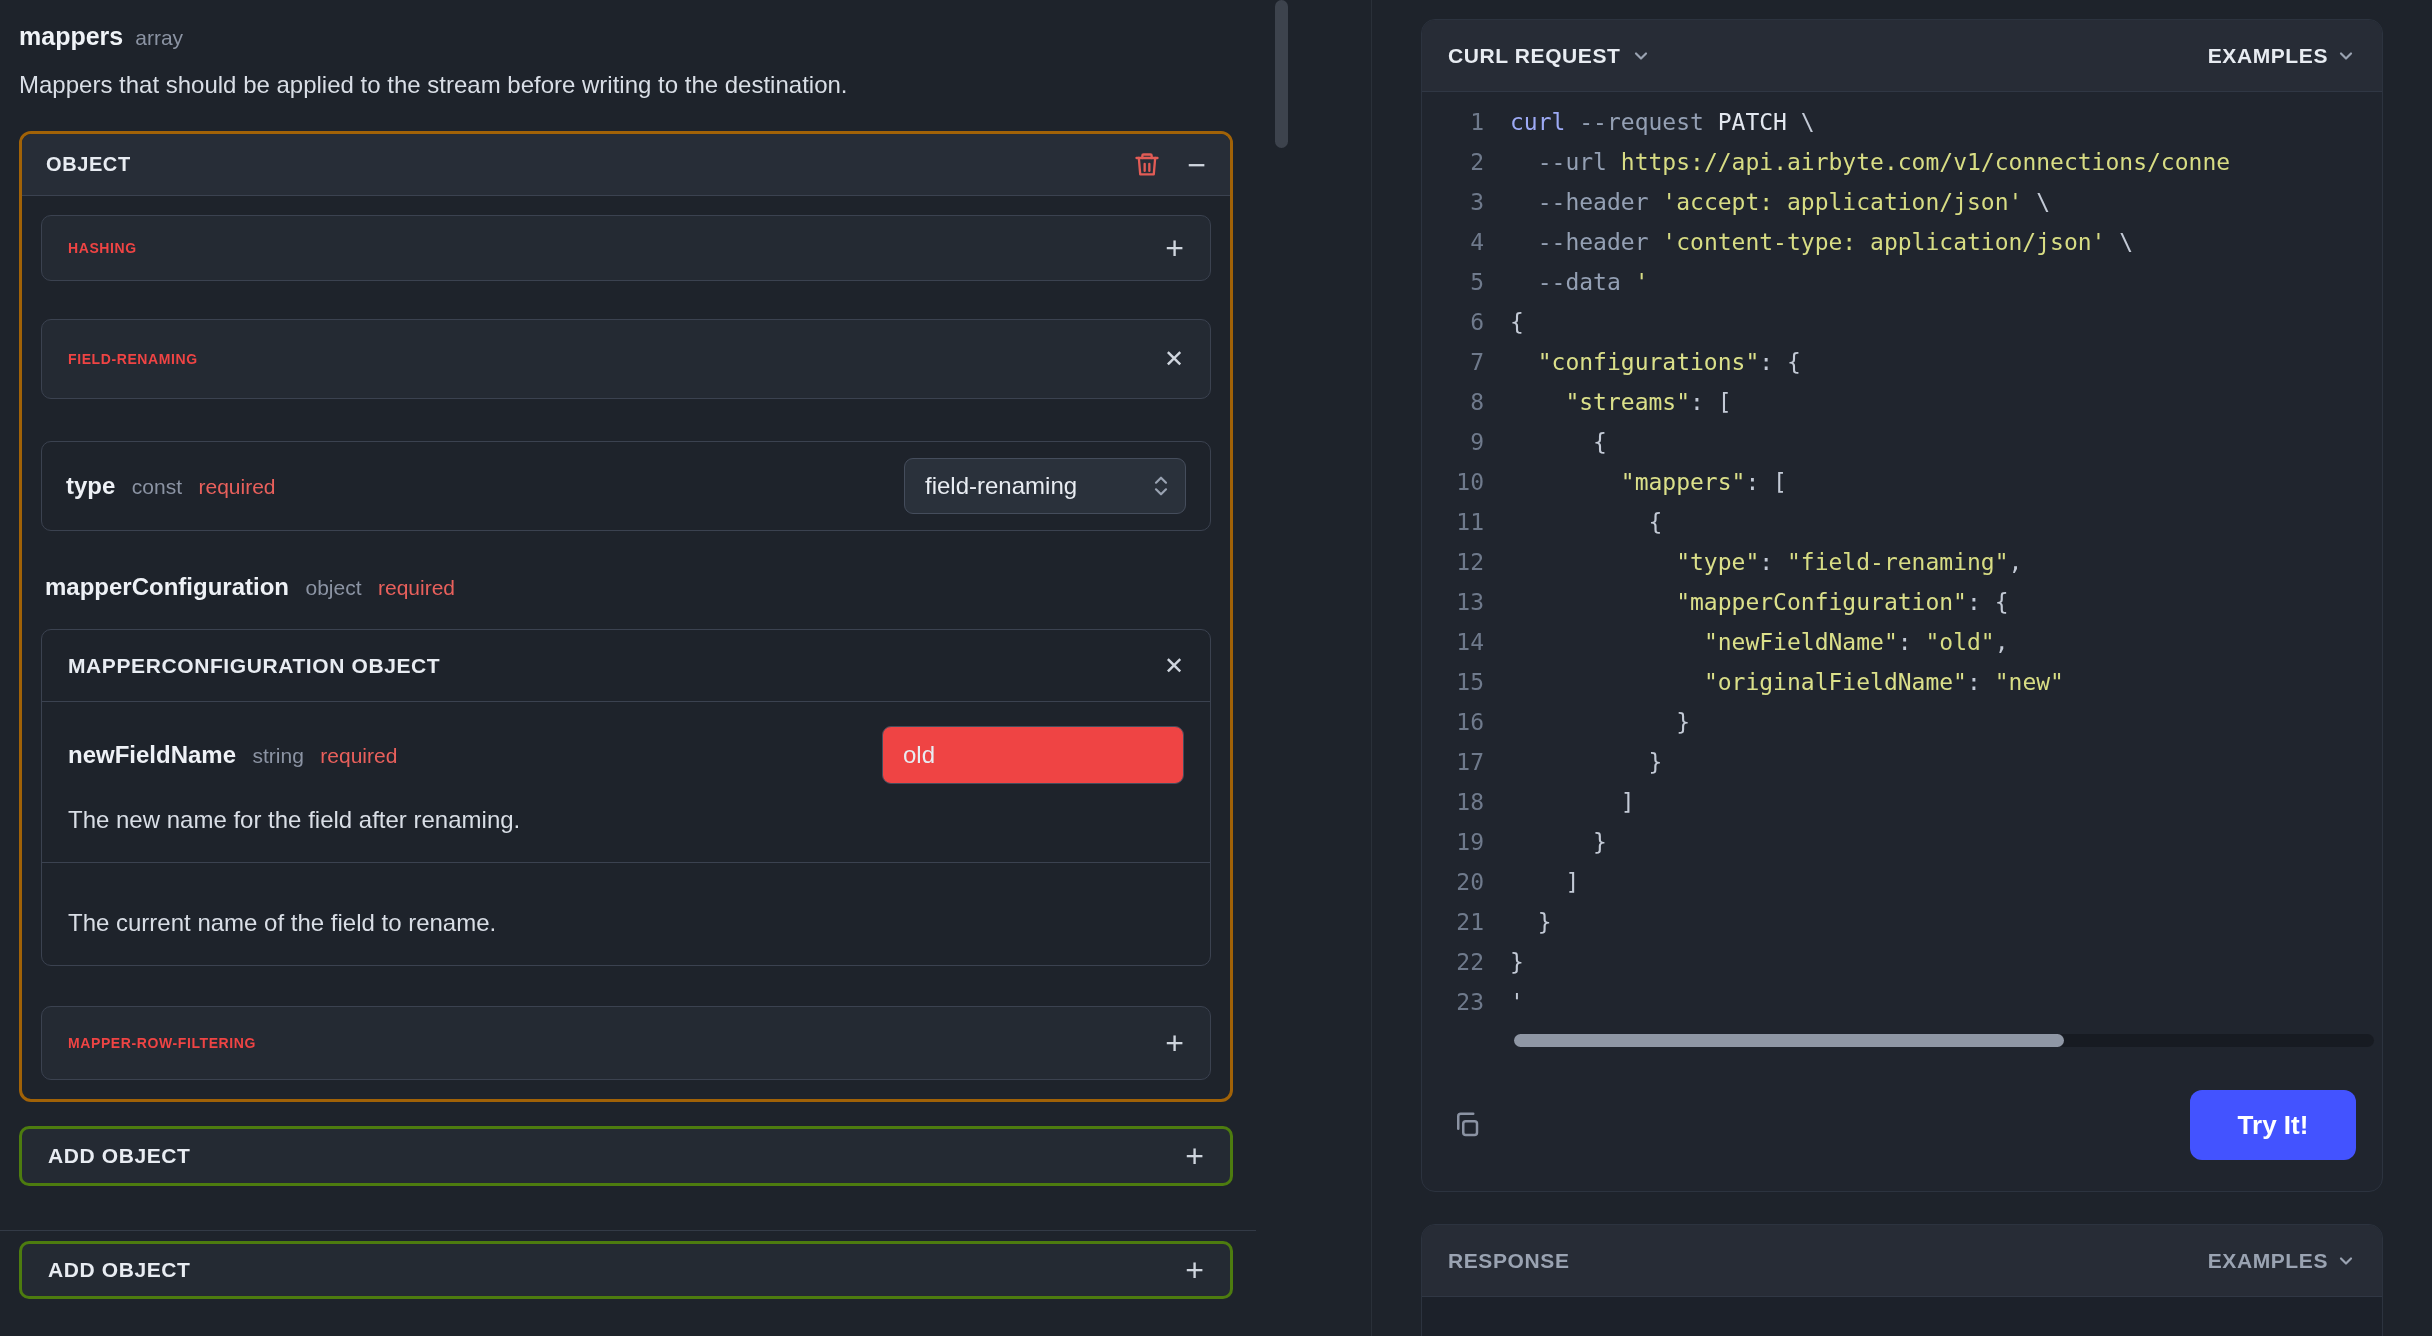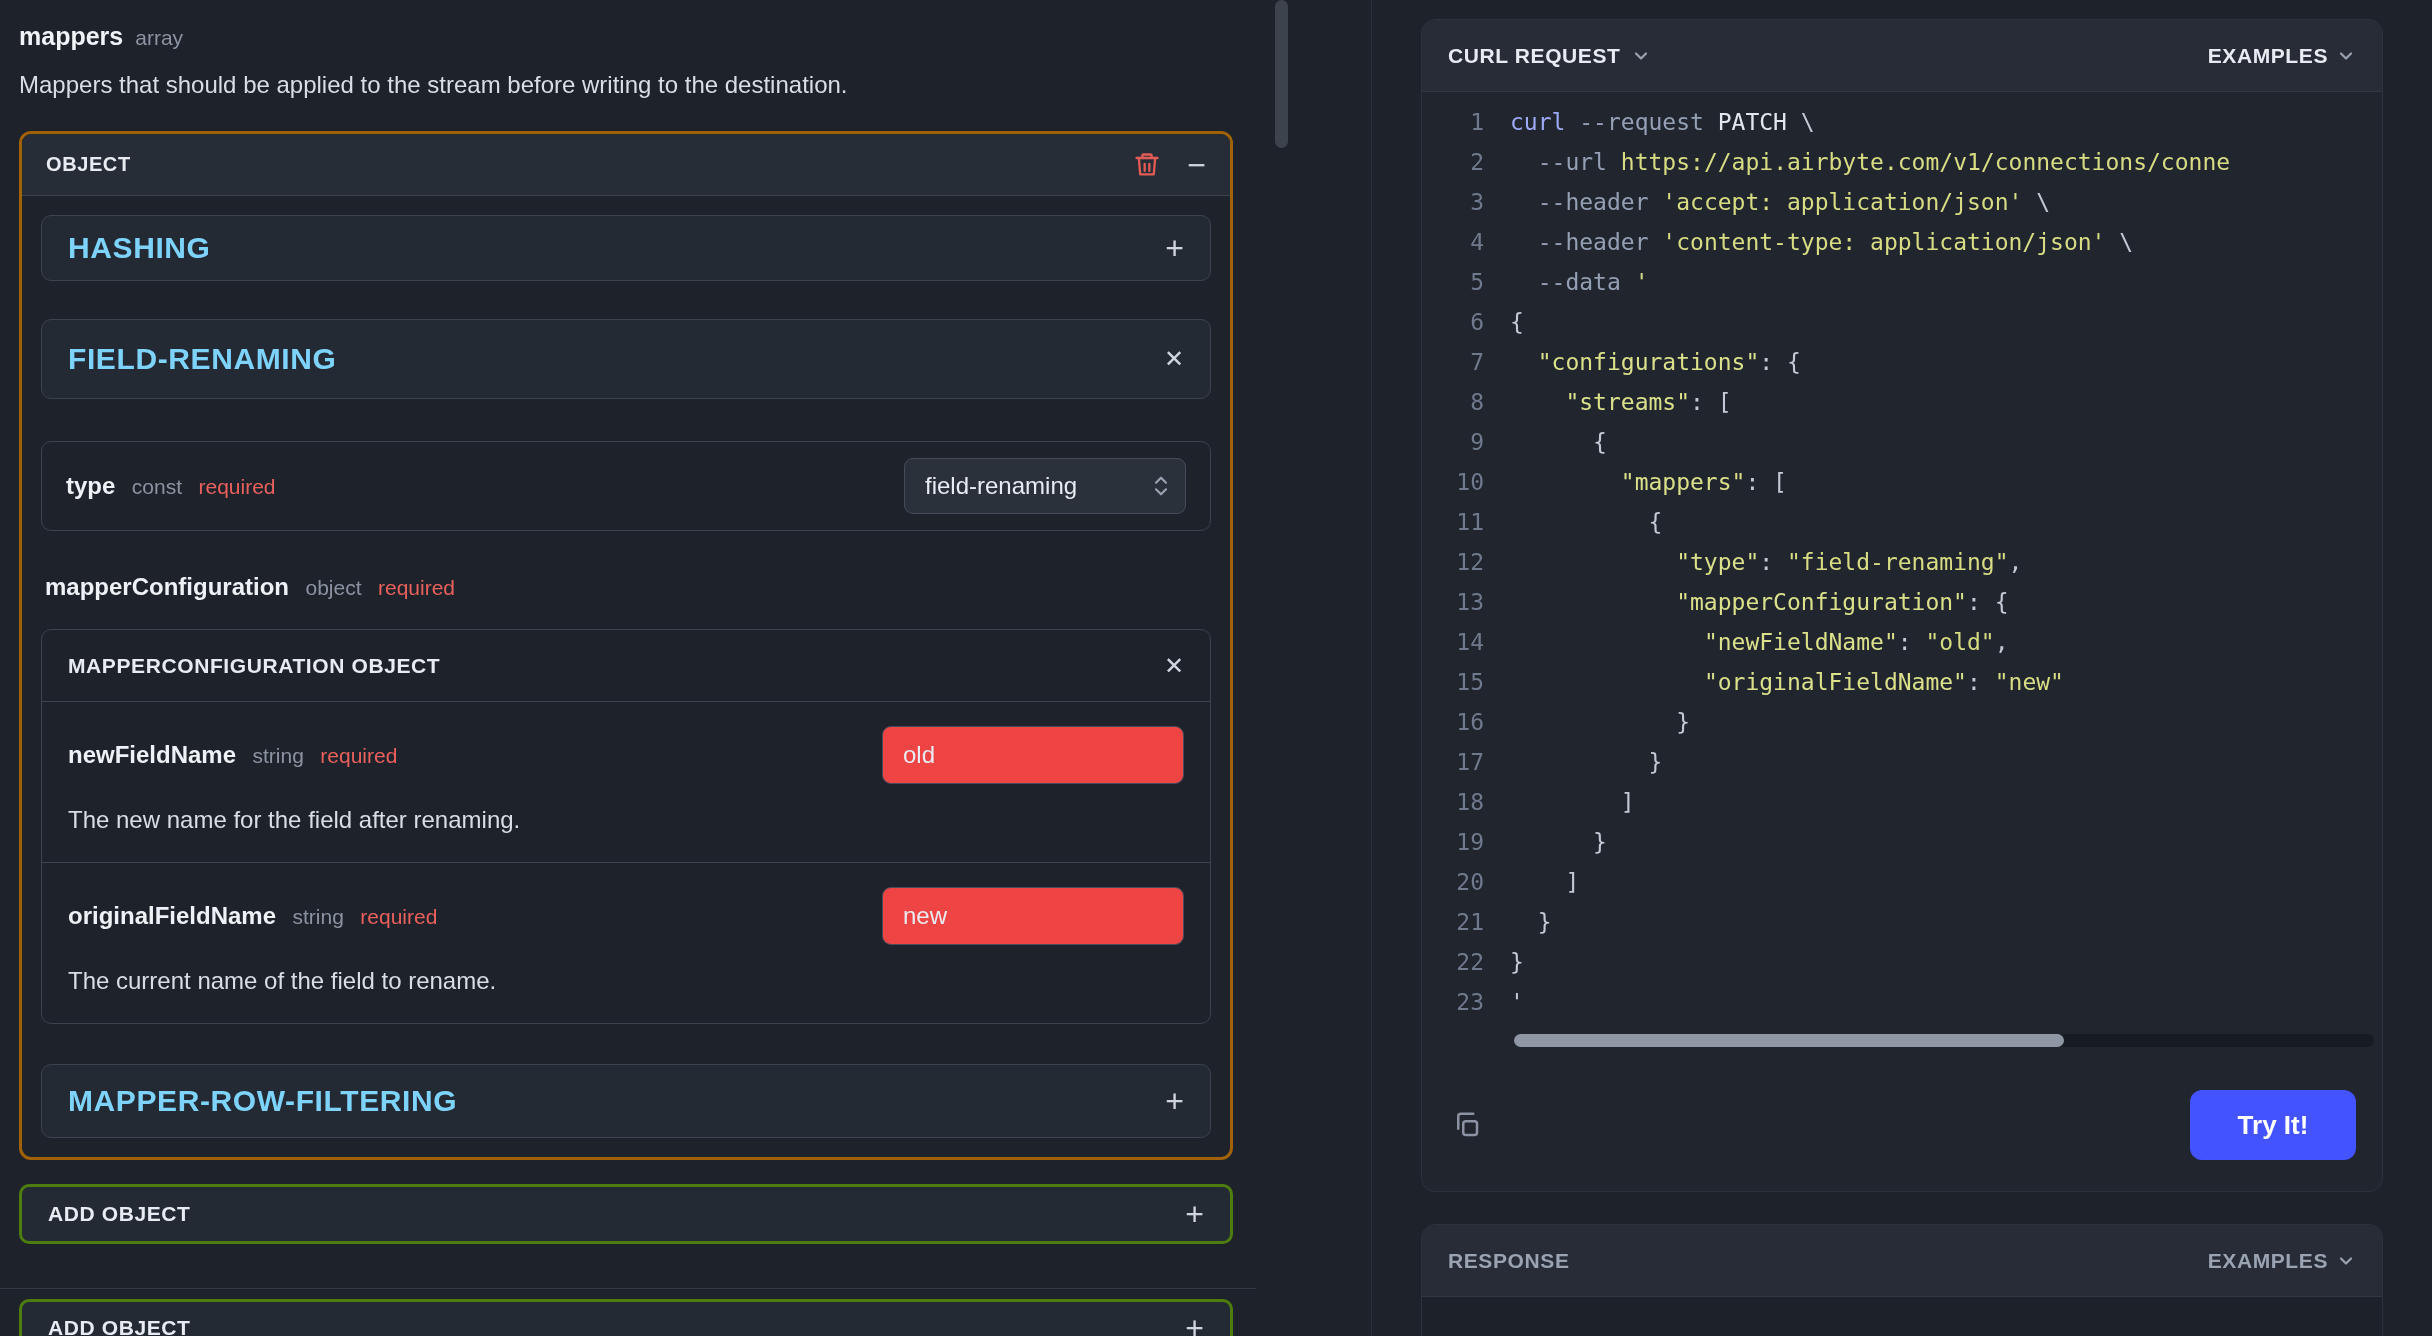--- a/index.html
+++ b/index.html
@@ -32,21 +32,21 @@
   .card-title { font-size:20px; font-weight:700; letter-spacing:0.6px; color:#e8ecf2; }
   .header-actions { display:flex; align-items:center; gap:26px; }
   .icon-btn { background:none; border:none; cursor:pointer; display:flex; align-items:center; color:#cfd5de; }
   .sign { font-size:32px; line-height:1; color:#cfd5de; font-weight:400; }
   .object-card-body { padding:19px; }
 
   .sub-row {
     border:1px solid #3b4250; border-radius:10px; background:#242a33;
     display:flex; align-items:center; justify-content:space-between; padding:0 26px;
   }
-  .sub-row .sub-title { font-size:30px; font-weight:700; letter-spacing:0.6px; color:#7dd3fc; }
+  .sub-row .sub-title { font-size:14px; font-weight:700; letter-spacing:0.6px; color:#ef4444; }
   .row-hashing { height:66px; }
   .row-field-renaming { height:80px; margin-top:38px; }
   .row-mrf { height:74px; margin-top:40px; }
 
   .type-box {
     margin-top:42px; border:1px solid #3b4250; border-radius:10px;
     padding:16px 24px; display:flex; align-items:center; justify-content:space-between;
   }
   .prop-name { font-size:24px; font-weight:700; color:#eef1f6; }
   .prop-kind { font-size:21px; color:#8b93a3; margin-left:12px; }
@@ -223,28 +223,20 @@
               <span class="prop-name">newFieldName</span>
               <span class="prop-kind">string</span>
               <span class="prop-required">required</span>
             </span>
             <input class="text-input" type="text" value="old" style="">
           </div>
           <div class="mc-field-desc">The new name for the field after renaming.</div>
         </div>
 
         <div class="mc-field">
-          <div class="mc-field-top">
-            <span>
-              <span class="prop-name">originalFieldName</span>
-              <span class="prop-kind">string</span>
-              <span class="prop-required">required</span>
-            </span>
-            <input class="text-input" type="text" value="new" style="">
-          </div>
           <div class="mc-field-desc">The current name of the field to rename.</div>
         </div>
       </div>
 
       <div class="sub-row row-mrf">
         <span class="sub-title">MAPPER-ROW-FILTERING</span>
         <span class="sign">+</span>
       </div>
 
     </div>

